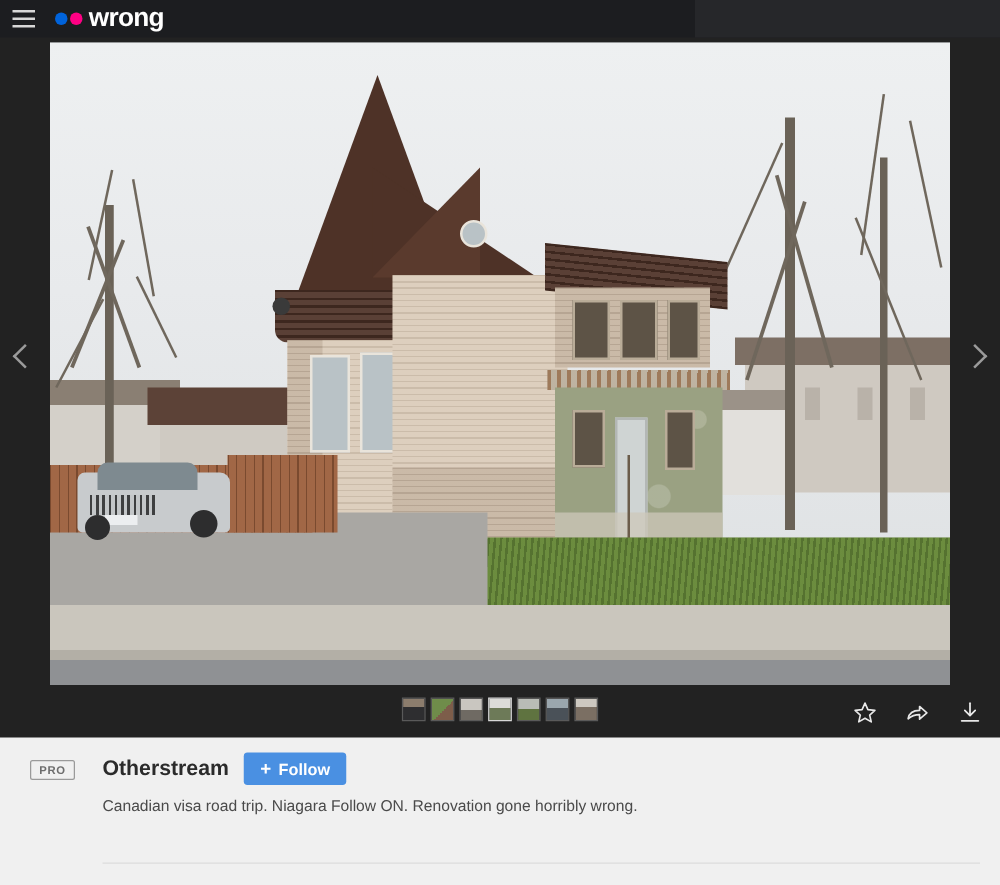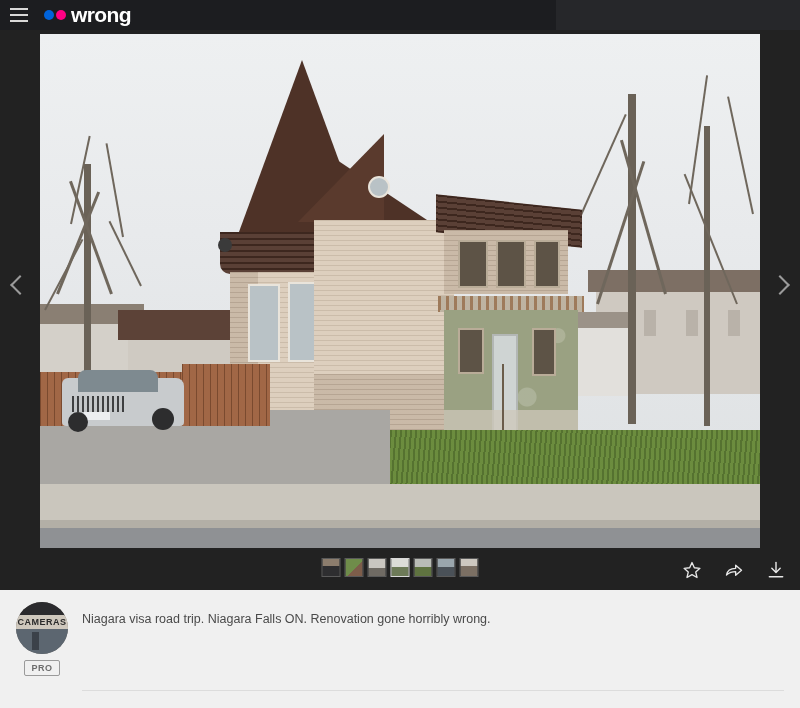--- a/index.html
+++ b/index.html
@@ -340,27 +340,28 @@
               <path d="M7 10l5 5 5-5"></path>
               <path d="M4 20h16"></path>
           </svg>
         </div>
       </div>
     </div>
   </div>
 
   <div id="info">
     <div id="avatar-wrap">
-      <div id="avatar">
-        <div class="av-sky"></div>
-        <div class="av-band">CAMERAS</div>
-        <div class="av-base"></div>
-        <div class="av-fig"></div>
+      <div id="pro-badge">PRO</div>
+    </div>
+
+    <div id="info-main">
+      <div id="row-owner">
+        <span id="owner-name">Otherstream</span>
+        <button id="follow-btn">
+          <span id="follow-plus">+</span>
+          <span>Follow</span>
+        </button>
       </div>
-      <div id="pro-badge">PRO</div>
-    </div>
-
-    <div id="info-main">
-      <div id="photo-desc">Niagara visa road trip. Niagara Falls ON. Renovation gone horribly wrong.</div>
+      <div id="photo-desc">Canadian visa road trip. Niagara Follow ON. Renovation gone horribly wrong.</div>
     </div>
     <div id="info-rule"></div>
   </div>
 </div>
 
 </body></html>

